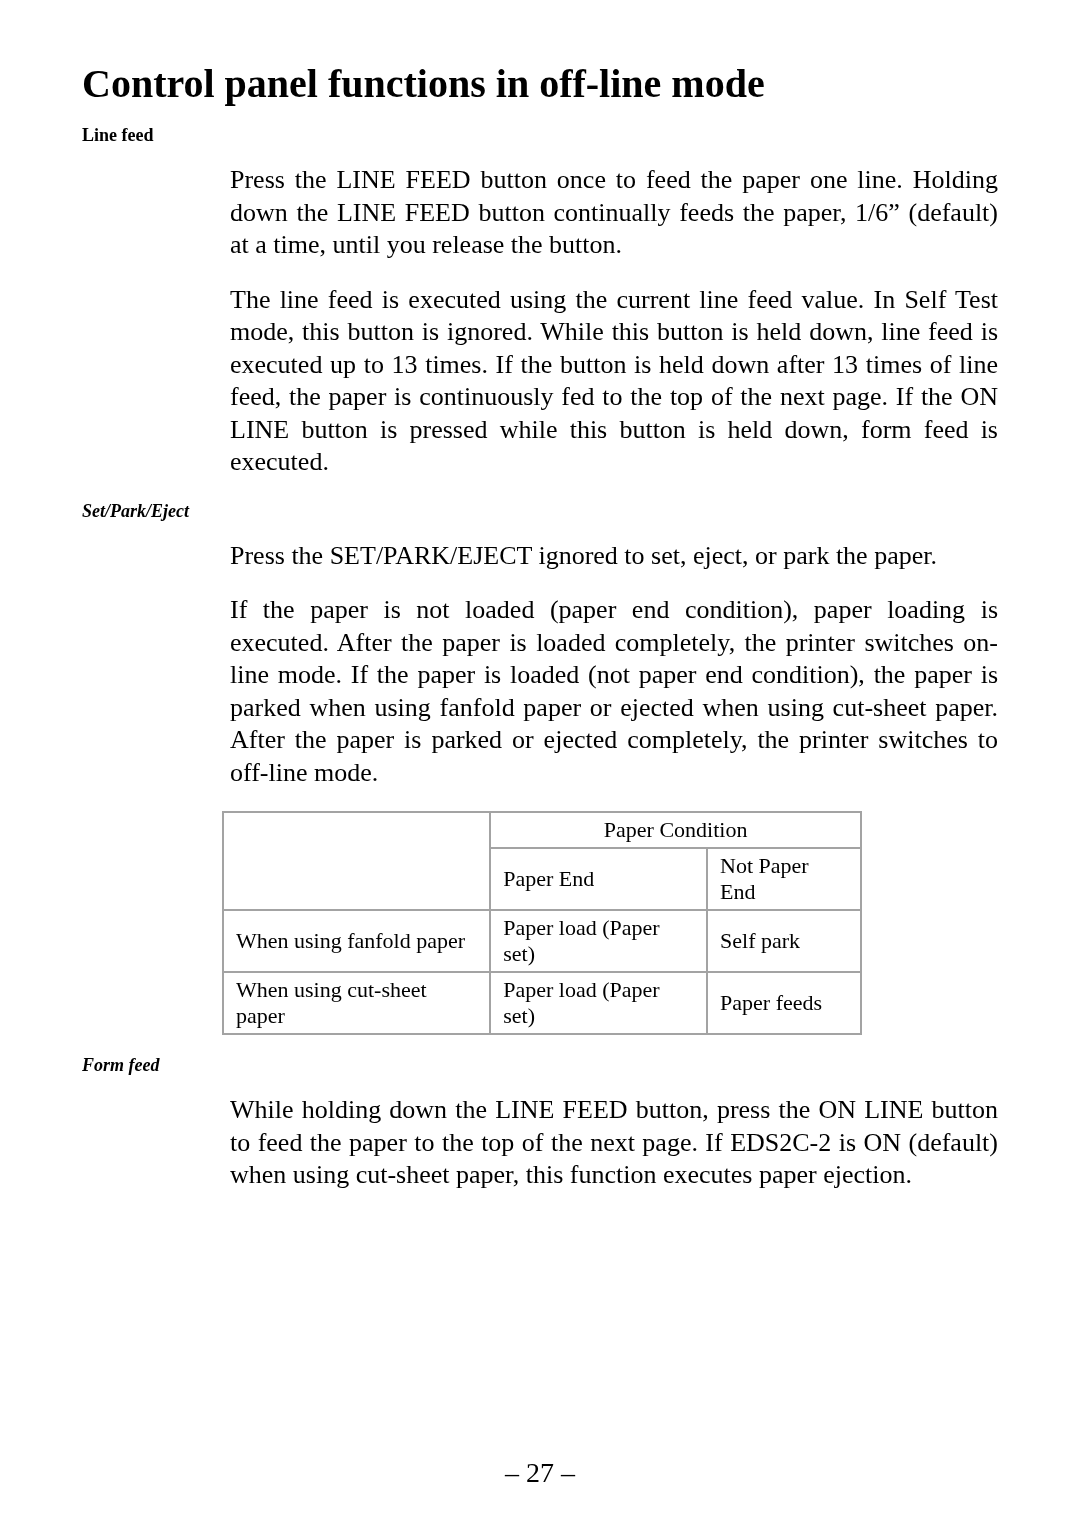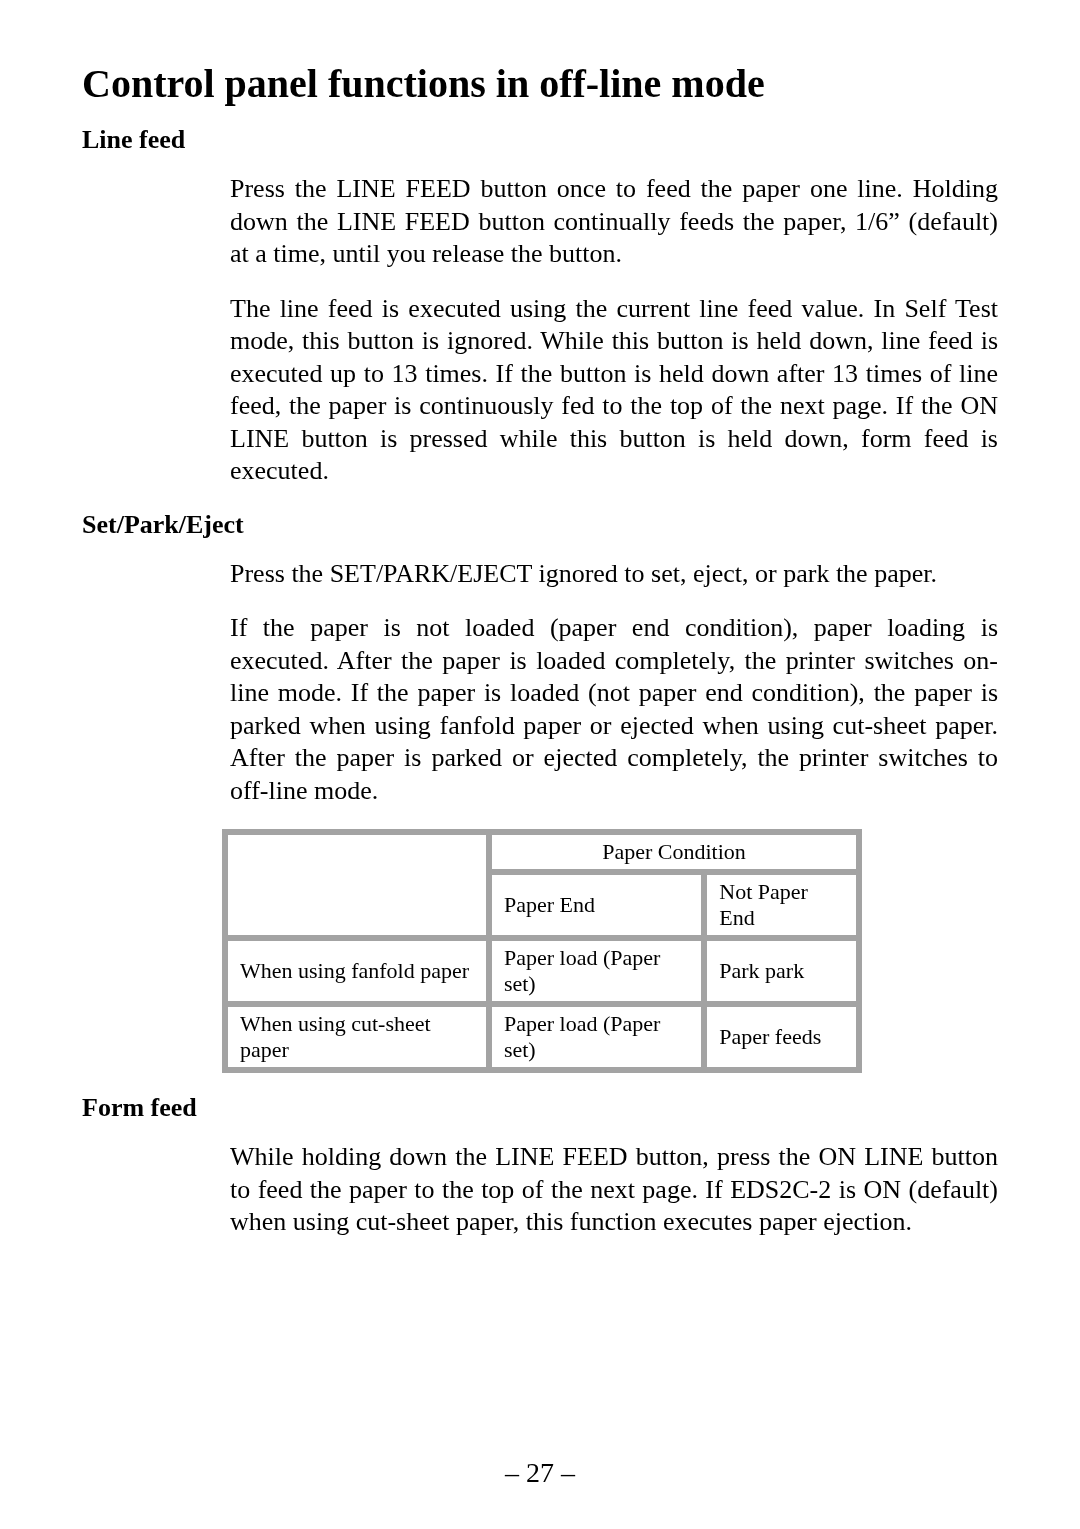--- a/index.html
+++ b/index.html
@@ -15,49 +15,50 @@
       height: 1529px;
       position: relative;
       padding: 60px 82px 50px 82px;
     }
     .title {
       font-size: 40px;
       font-weight: bold;
       margin-bottom: 18px;
     }
     .subheading {
-      font-size: 26px;
+      font-size: 18px;
       font-weight: bold;
       margin-bottom: 18px;
     }
     .body-block {
       padding-left: 100px;
       margin-bottom: 22px;
     }
     .body-text {
       font-size: 26px;
       line-height: 1.25;
       text-align: justify;
       margin-left: 48px;
     }
     .section-gap {
       margin-top: 20px;
+      font-style: italic;
     }
     .table-wrap {
       padding-left: 140px;
       margin-top: 10px;
       margin-bottom: 10px;
     }
     table {
       border-collapse: collapse;
       font-size: 22px;
       width: 640px;
     }
     td, th {
-      border: 6px solid #a3a3a3;
+      border: 2px solid #a3a3a3;
       padding: 4px 12px;
       text-align: left;
       font-weight: normal;
       vertical-align: middle;
       height: 30px;
     }
     .th-center {
       text-align: center;
     }
     .page-num {
@@ -97,21 +98,21 @@
       <td rowspan="2"></td>
       <td colspan="2" class="th-center">Paper Condition</td>
     </tr>
     <tr>
       <td>Paper End</td>
       <td>Not Paper End</td>
     </tr>
     <tr>
       <td>When using fanfold paper</td>
       <td>Paper load (Paper set)</td>
-      <td>Park park</td>
+      <td>Self park</td>
     </tr>
     <tr>
       <td>When using cut-sheet paper</td>
       <td>Paper load (Paper set)</td>
       <td>Paper feeds</td>
     </tr>
   </tbody>
     </table>
 </div>
 

